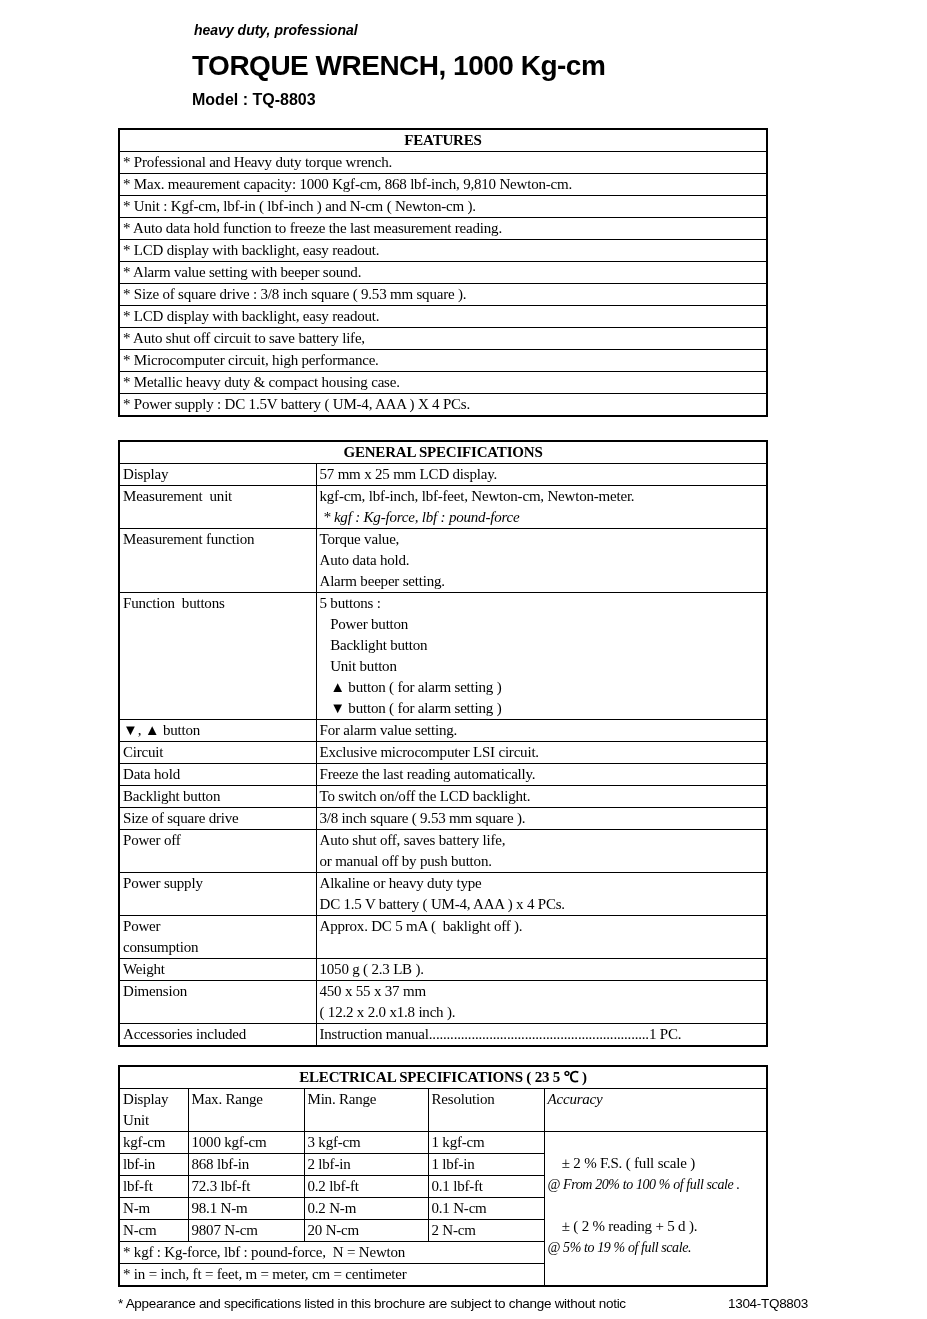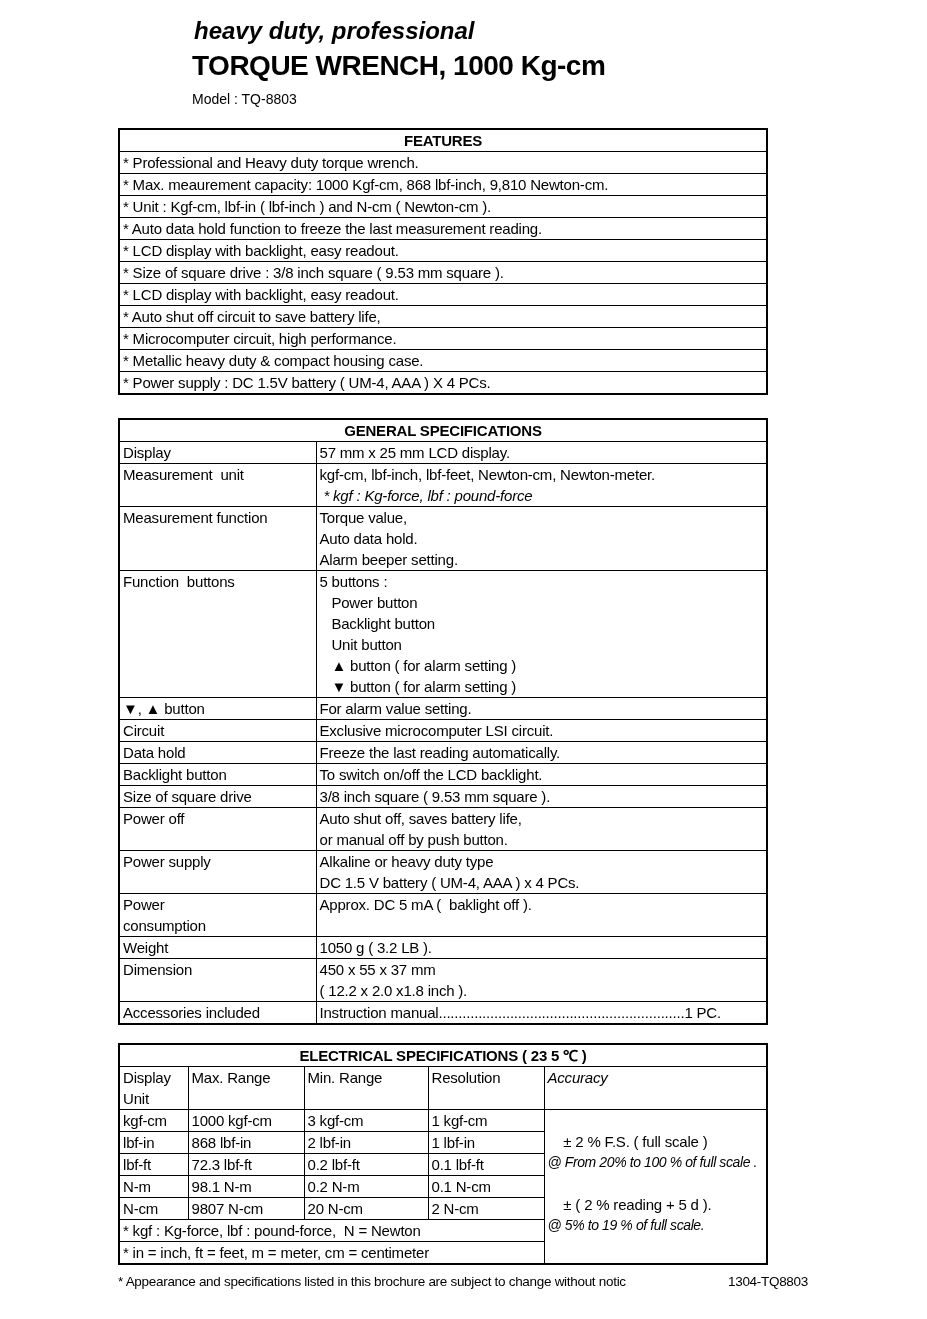--- a/index.html
+++ b/index.html
@@ -4,27 +4,27 @@
 <style>
   html,body { margin:0; padding:0; background:#fff; }
   body {
     width:927px; height:1319px;
     font-family:"Liberation Sans", sans-serif;
     color:#000;
     overflow:hidden;
   }
   .page { padding:16px 0 0 118px; }
 
-  .tagline  { margin-left:76px; font-style:italic; font-weight:700; font-size:24px; line-height:29px; }
+  .tagline  { margin-left:76px; font-style:italic; font-weight:700; font-size:14px; line-height:29px; }
   .main-title{ margin-left:74px; font-weight:700; font-size:28px; line-height:41px; letter-spacing:-0.5px; }
-  .model    { margin-left:74px; font-weight:400; font-size:14px; line-height:27px; }
+  .model    { margin-left:74px; font-weight:700; font-size:16px; line-height:27px; }
 
   table.tbl {
     border-collapse:collapse; table-layout:fixed;
-    width:650px; border:2px solid #000;
+    width:650px; border:2px solid #000;font-family:Liberation Serif, serif;
   }
   table.tbl td {
     border:1px solid #000;
     font-size:15px; line-height:21px;
     padding:0 3px; vertical-align:top;
     white-space:pre; overflow:hidden;
     letter-spacing:-0.2px;
   }
   td.title-cell { text-align:center; font-weight:700; font-size:16px; }
 
@@ -64,20 +64,23 @@
           <td>* Max. meaurement capacity: 1000 Kgf-cm, 868 lbf-inch, 9,810 Newton-cm.</td>
         </tr>
         <tr>
           <td>* Unit : Kgf-cm, lbf-in ( lbf-inch ) and N-cm ( Newton-cm ).</td>
         </tr>
         <tr>
           <td>* Auto data hold function to freeze the last measurement reading.</td>
         </tr>
         <tr>
           <td>* LCD display with backlight, easy readout.</td>
+        </tr>
+        <tr>
+          <td>* Alarm value setting with beeper sound.</td>
         </tr>
         <tr>
           <td>* Size of square drive : 3/8 inch square ( 9.53 mm square ).</td>
         </tr>
         <tr>
           <td>* LCD display with backlight, easy readout.</td>
         </tr>
         <tr>
           <td>* Auto shut off circuit to save battery life,</td>
         </tr>
@@ -146,21 +149,21 @@
           <td>Power supply</td>
           <td><div>Alkaline or heavy duty type</div><div>DC 1.5 V battery ( UM-4, AAA ) x 4 PCs.</div></td>
         </tr>
         <tr>
           <td>Power
 consumption</td>
           <td><div>Approx. DC 5 mA (  baklight off ).</div></td>
         </tr>
         <tr>
           <td>Weight</td>
-          <td><div>1050 g ( 3.2 LB ).</div></td>
+          <td><div>1050 g ( 2.3 LB ).</div></td>
         </tr>
         <tr>
           <td>Dimension</td>
           <td><div>450 x 55 x 37 mm</div><div>( 12.2 x 2.0 x1.8 inch ).</div></td>
         </tr>
         <tr>
           <td>Accessories included</td>
           <td><div>Instruction manual..............................................................1 PC.</div></td>
         </tr>
       </tbody>

